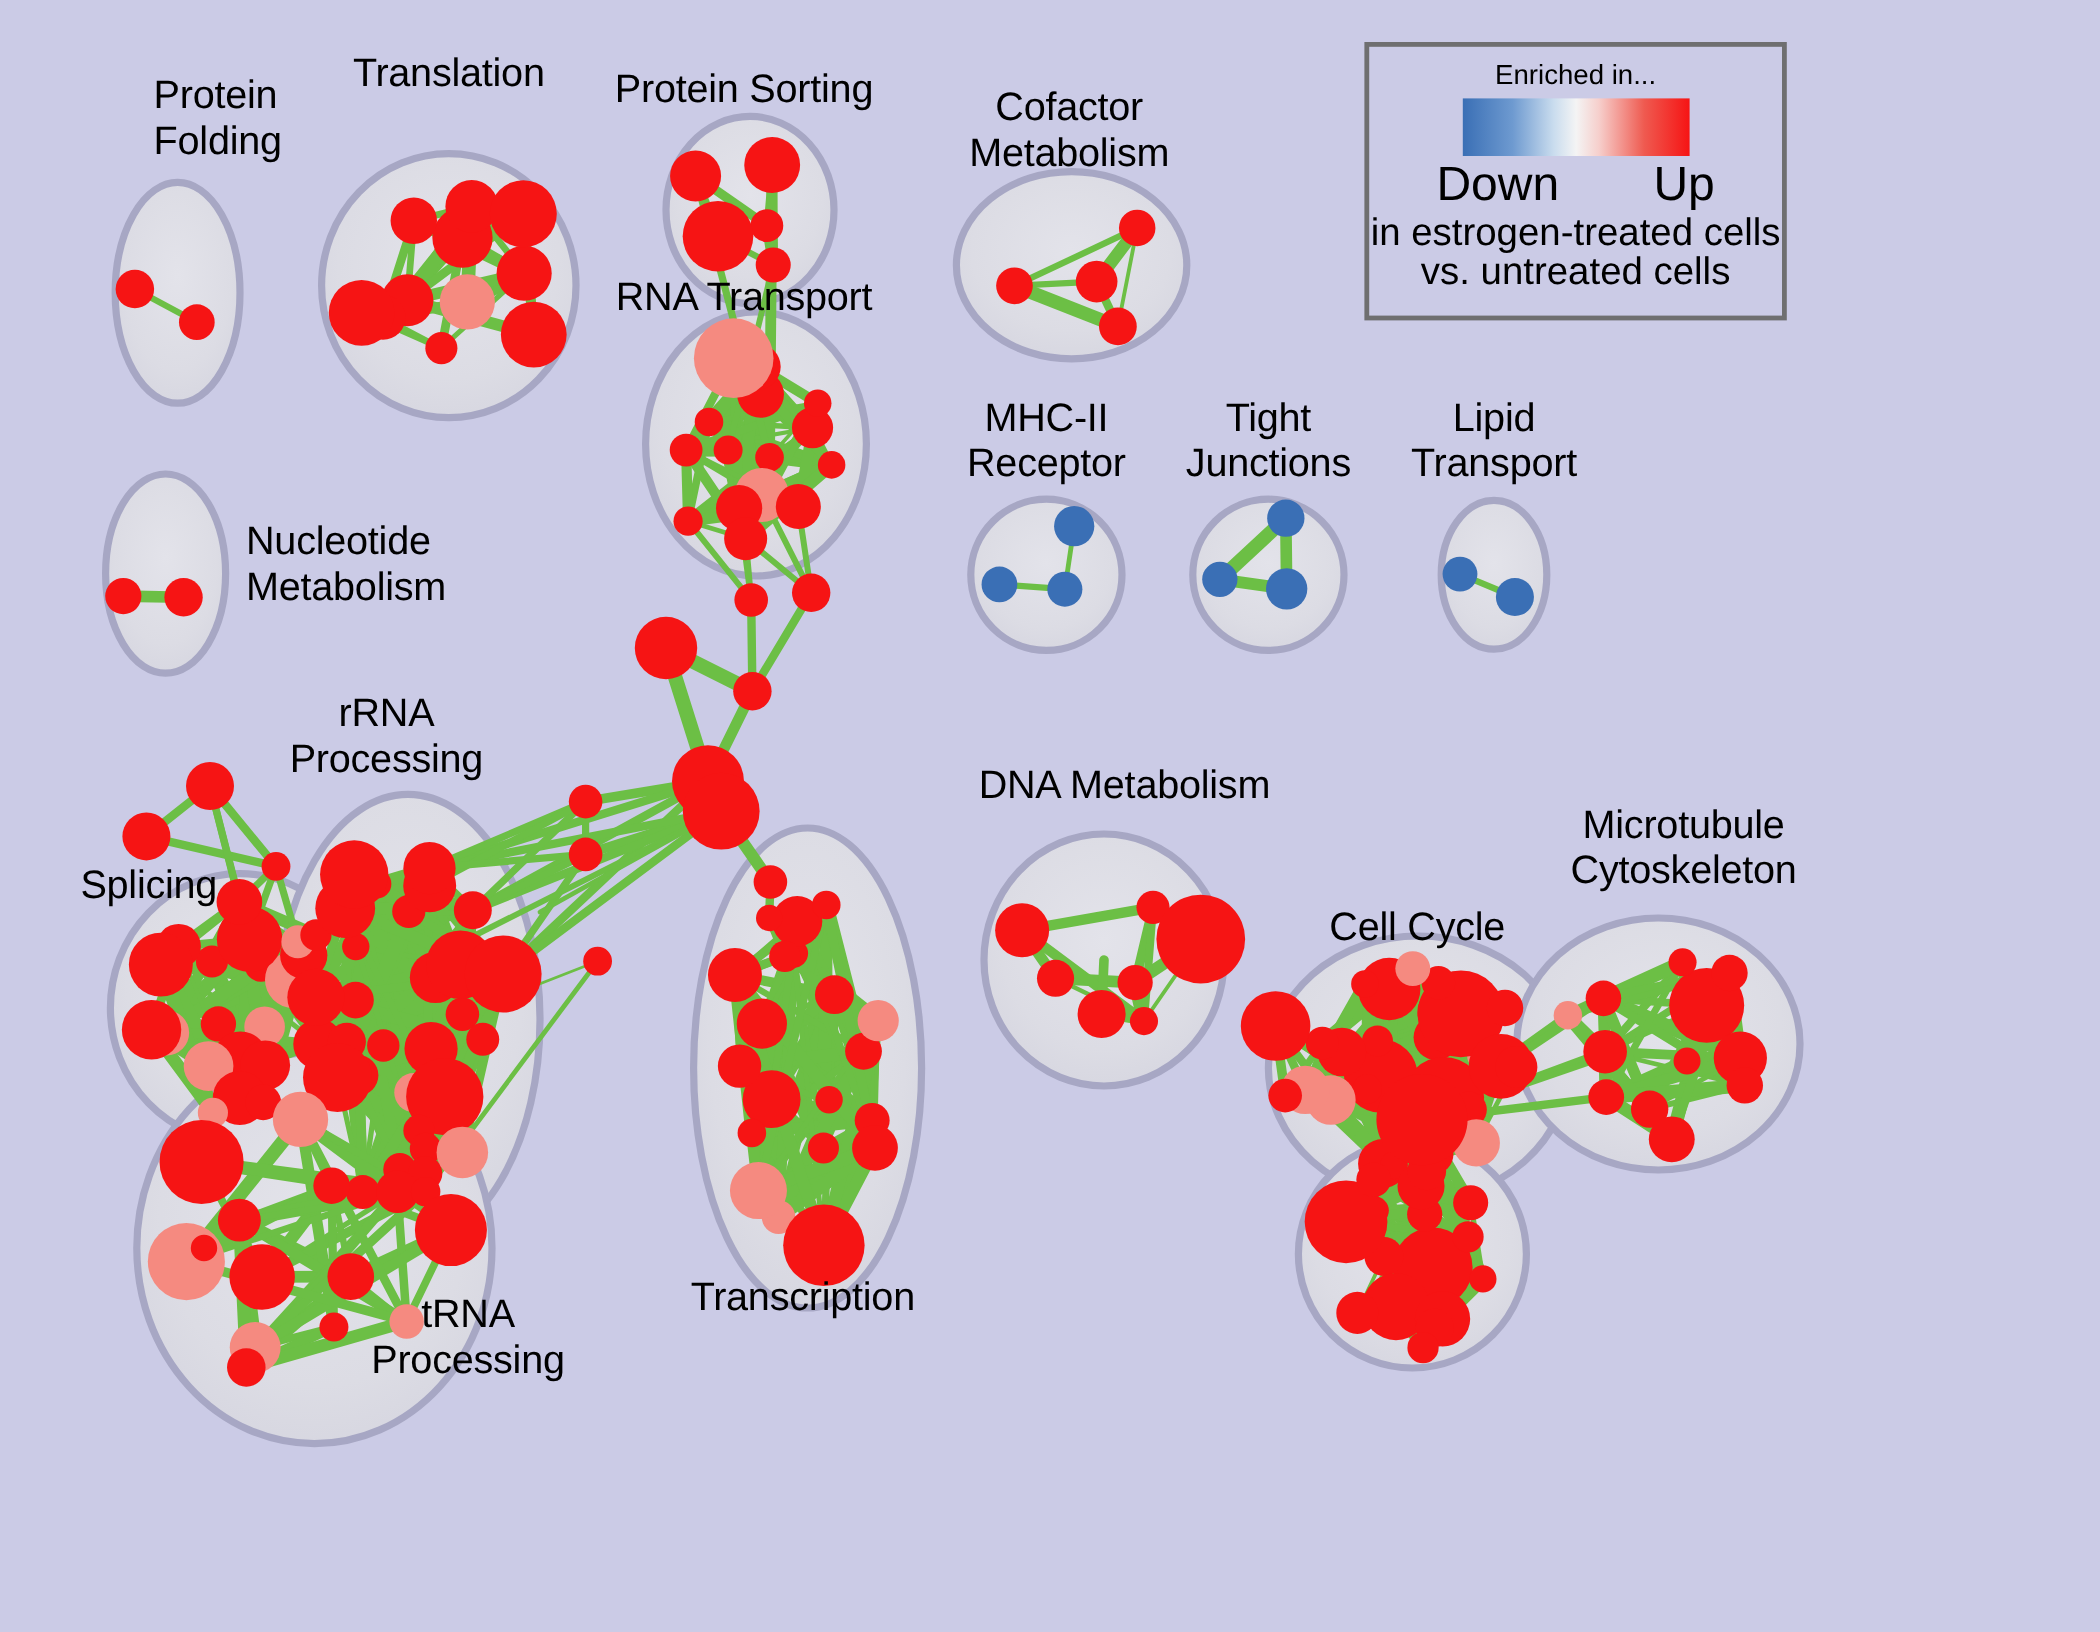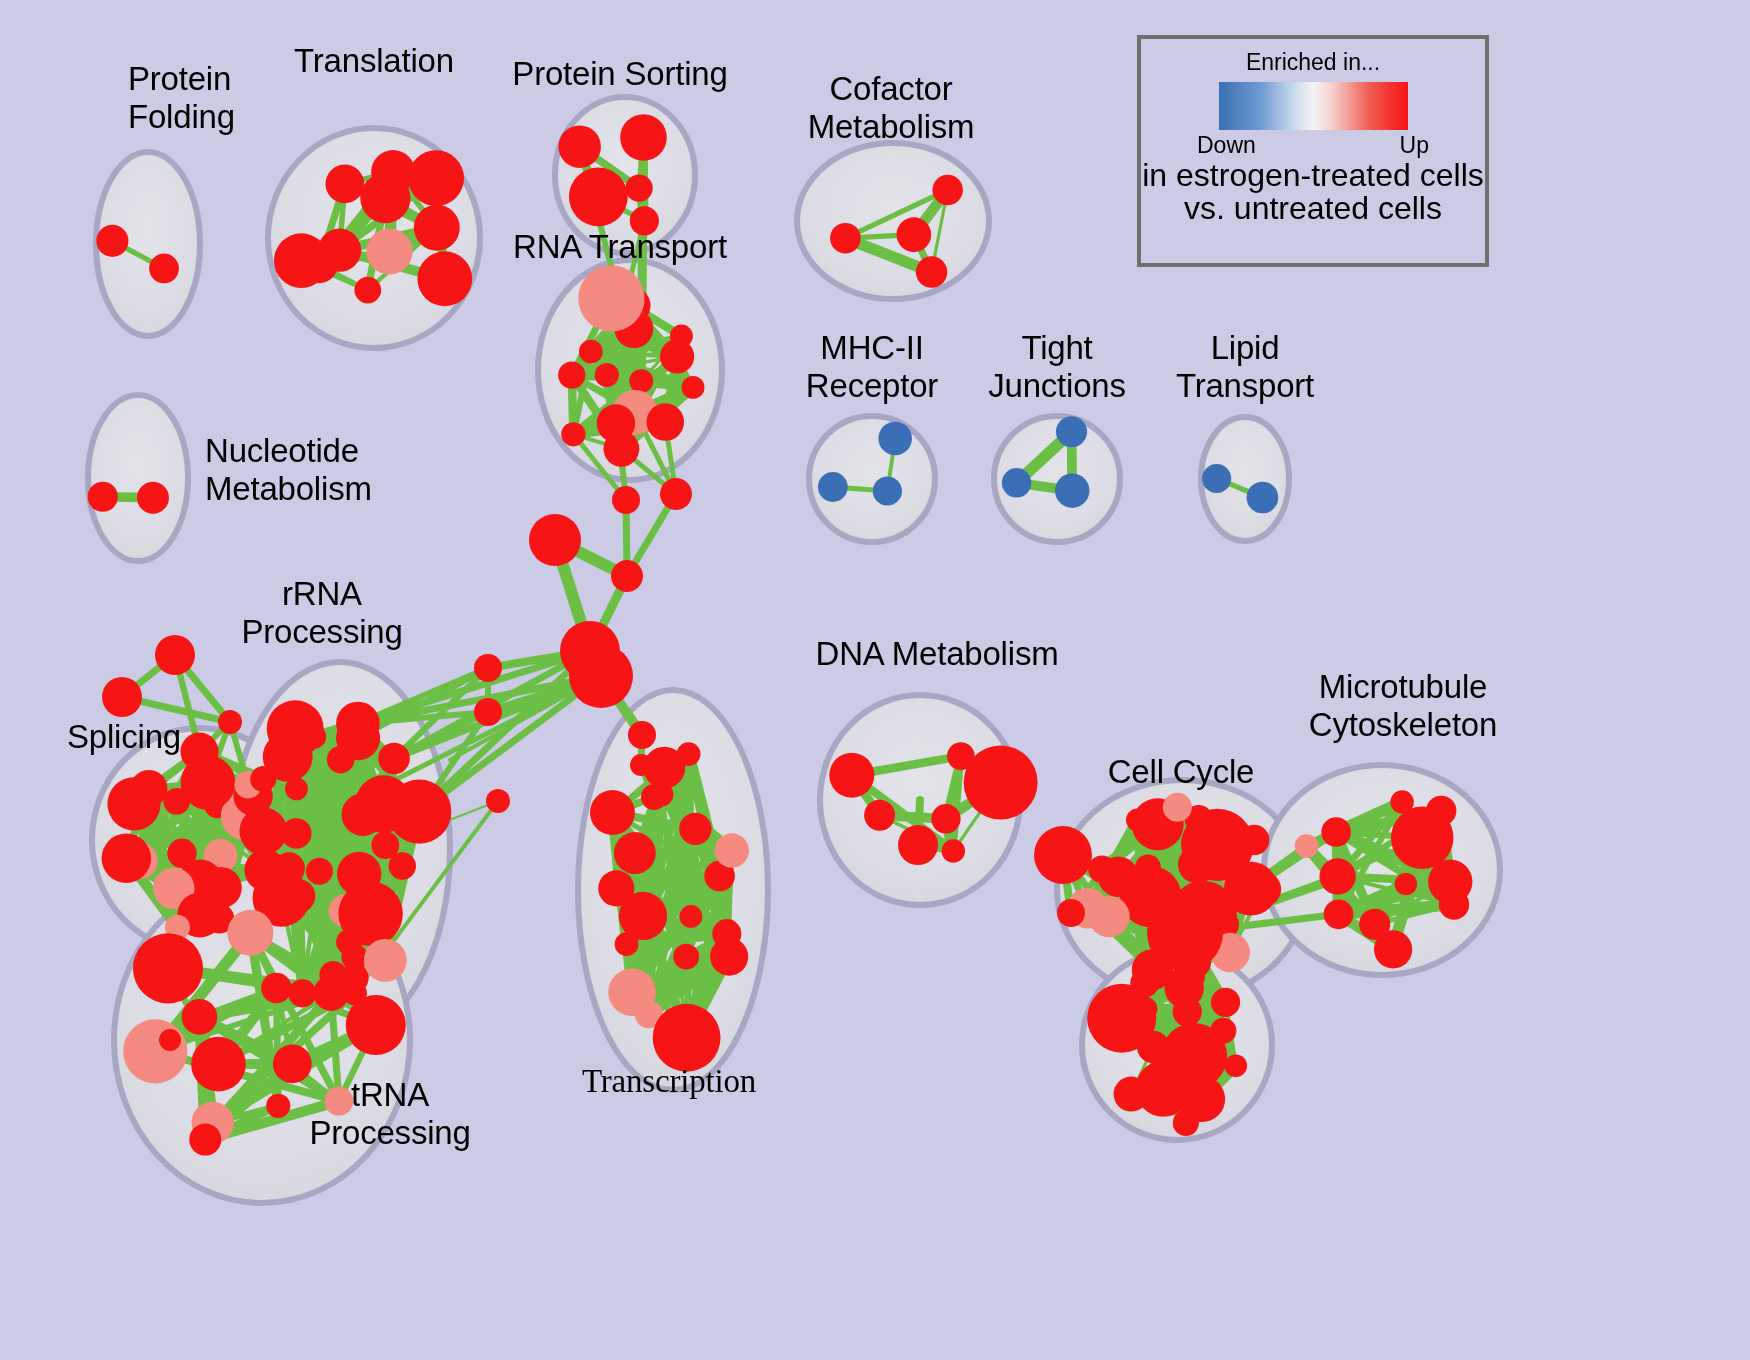--- a/index.html
+++ b/index.html
@@ -56,21 +56,21 @@
   }
   #legend-bar {
     width: 189px;
     height: 48px;
     background: linear-gradient(to right,#3a6fb5 0%, #6e9ad0 22%, #c9dcee 40%, #f4f4f4 50%, #f6cfcc 60%, #ef5a50 80%, #f61414 100%);
   }
   #legend-ends {
     width: 232px;
     display: flex;
     justify-content: space-between;
-    font-size: 23px;
+    font-size: 40px;
     margin-top: 2px;
   }
   .legend-sub {
     font-size: 32px;
     line-height: 33px;
     text-align: center;
     color: #000;
   }
 </style>
 </head>
@@ -1307,21 +1307,21 @@
       <div class="lbl c" style="left: 620px; top: 228px;"><div>RNA Transport</div></div>
       <div class="lbl l" style="left: 205px; top: 432px;"><div>Nucleotide</div><div>Metabolism</div></div>
       <div class="lbl c" style="left: 872px; top: 329px;"><div>MHC-II</div><div>Receptor</div></div>
       <div class="lbl c" style="left: 1057px; top: 329px;"><div>Tight</div><div>Junctions</div></div>
       <div class="lbl c" style="left: 1245px; top: 329px;"><div>Lipid</div><div>Transport</div></div>
       <div class="lbl c" style="left: 322px; top: 575px;"><div>rRNA</div><div>Processing</div></div>
       <div class="lbl l" style="left: 67px; top: 718px;"><div>Splicing</div></div>
       <div class="lbl c" style="left: 937px; top: 635px;"><div>DNA Metabolism</div></div>
       <div class="lbl c" style="left: 1403px; top: 668px;"><div>Microtubule</div><div>Cytoskeleton</div></div>
       <div class="lbl c" style="left: 1181px; top: 753px;"><div>Cell Cycle</div></div>
-      <div class="lbl c" style="left: 669px; top: 1062px; font-family: Liberation Serif, serif;"><div>Transcription</div></div>
+      <div class="lbl c" style="left: 669px; top: 1062px;"><div>Transcription</div></div>
       <div class="lbl c" style="left: 390px; top: 1076px;"><div>tRNA</div><div>Processing</div></div>
       <div class="lbl c" style="left: 1152px; top: 1090px;"></div>
     </div>
 
   <div id="legend">
     <div id="legend-title">Enriched in...</div>
     <div id="legend-bar"></div>
     <div id="legend-ends">
       <span>Down</span>
       <span>Up</span>

